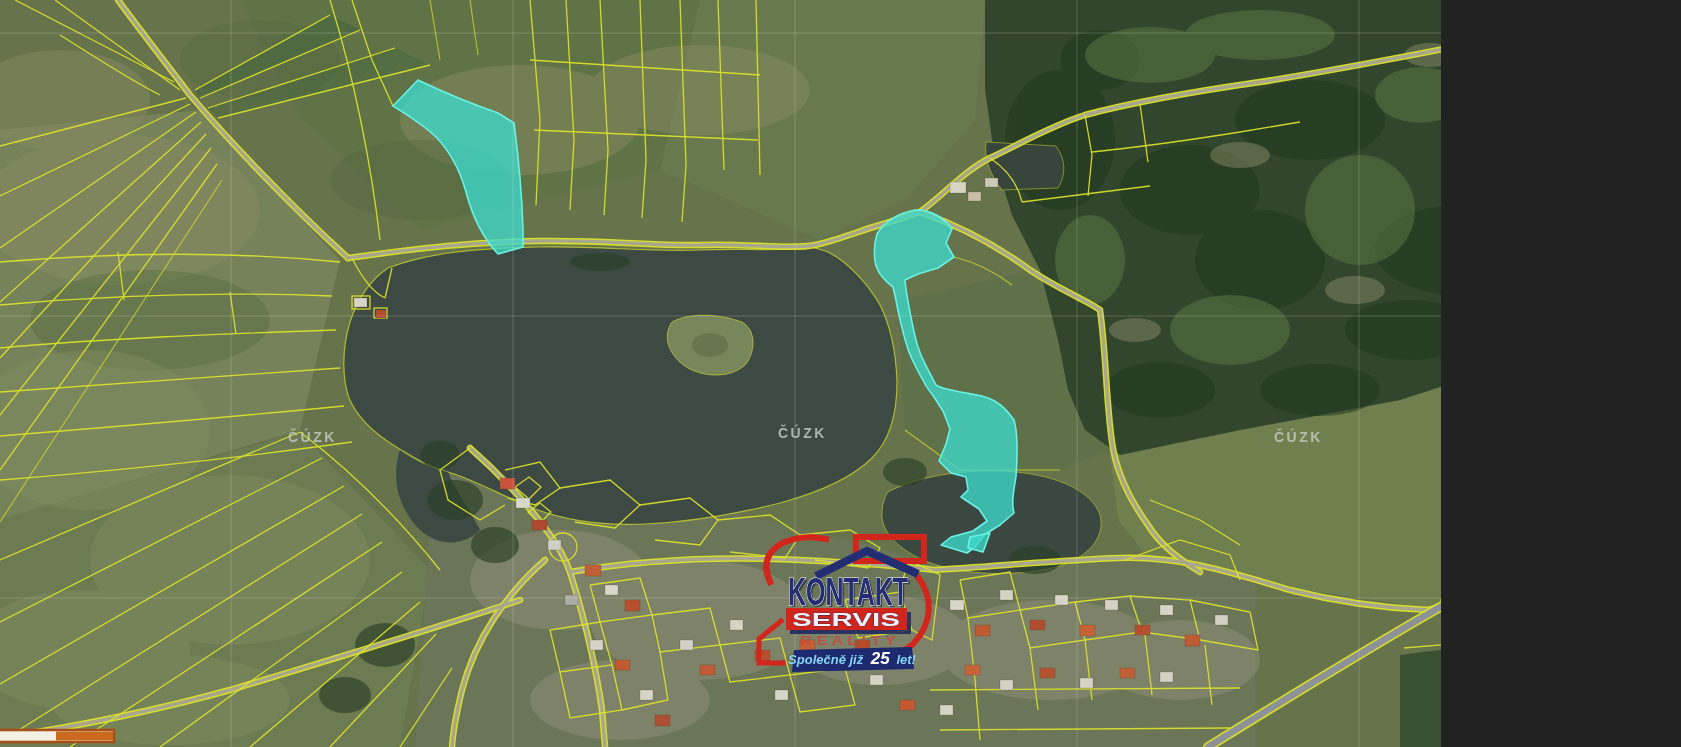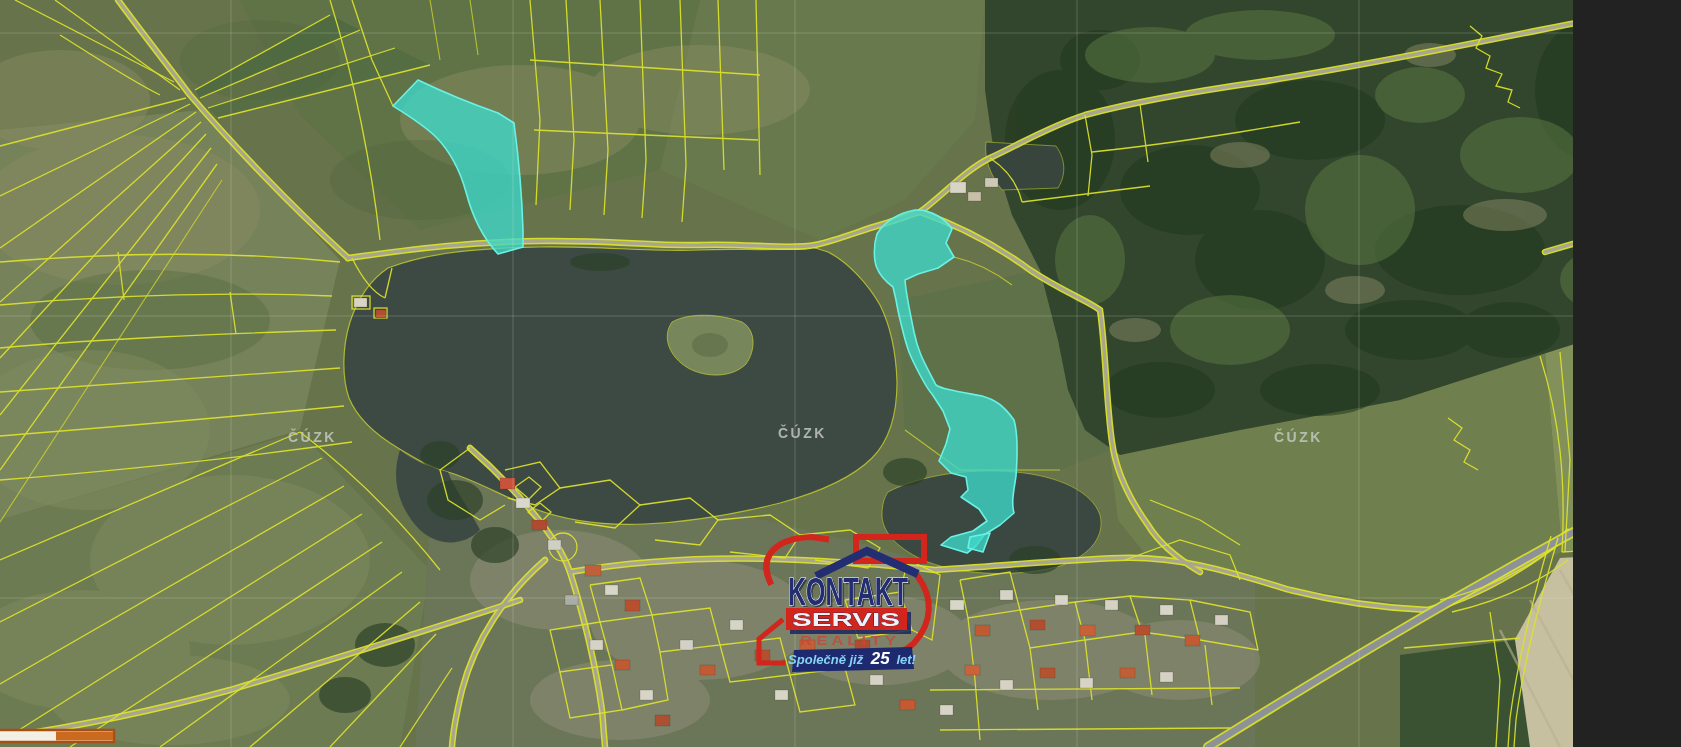--- a/index.html
+++ b/index.html
@@ -1,16 +1,16 @@
 <!DOCTYPE html>
 <html><head>
 <meta charset="utf-8">
 <style>
   html,body{margin:0;padding:0;background:#222;}
-  .stage{position:relative;width:1573px;height:747px;overflow:hidden;background:#66734b;
+  .stage{position:relative;width:1441px;height:747px;overflow:hidden;background:#66734b;
          font-family:"Liberation Sans",sans-serif;}
   svg{display:block}
   
   .yl{fill:none;stroke:#dde32b;stroke-width:1.3;opacity:.92}
   .yl2{fill:none;stroke:#d6dc28;stroke-width:1.1;opacity:.75}
   
   .rc{fill:none;stroke:#dde32b;stroke-width:6.5;opacity:.95;stroke-linecap:round}
   .ri{fill:none;stroke:#a8a68c;stroke-width:3.4;stroke-linecap:round}
   .rch{fill:none;stroke:#dde32b;stroke-width:10;opacity:.9;stroke-linecap:round}
   .rig{fill:none;stroke:#8d9298;stroke-width:6.5;stroke-linecap:round}

